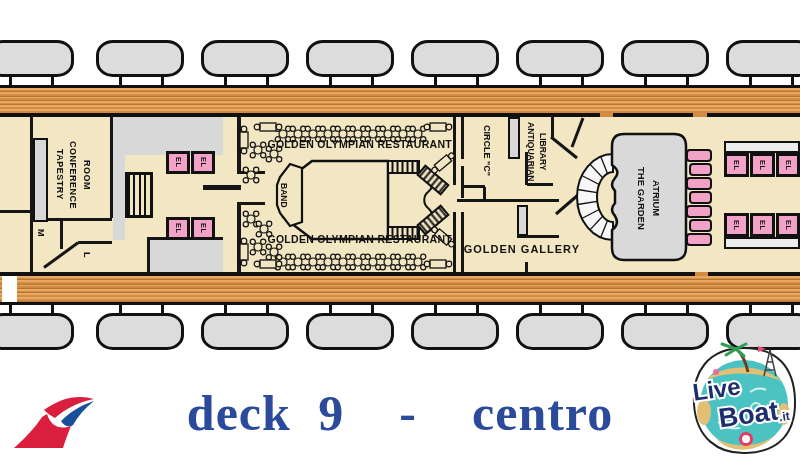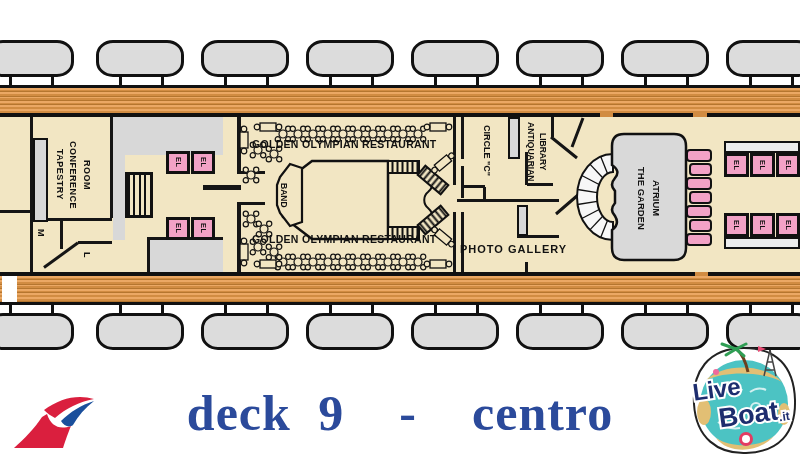--- a/index.html
+++ b/index.html
@@ -29,21 +29,21 @@
   
   .el{position:absolute;background:#f2a2c6;border:3px solid #111;box-sizing:border-box;
       display:flex;align-items:center;justify-content:center;}
   .el span{writing-mode:vertical-lr;text-orientation:mixed;font:bold 7.5px "Liberation Sans",sans-serif;
            color:#111;letter-spacing:.5px;}
   .bankcap{position:absolute;background:#ececec;border:2px solid #111;box-sizing:border-box;}
   .scallop{position:absolute;background:#f2a2c6;border:2px solid #111;border-radius:4px;box-sizing:border-box;}
   
   .lab{position:absolute;color:#111;font-weight:bold;white-space:pre-line;z-index:6;}
   .vlab{writing-mode:vertical-lr;text-orientation:mixed;text-align:center;}
-  .hlab{text-align:left;}
+  .hlab{text-align:right;}
   
   .title{position:absolute;left:100px;top:384px;width:600px;text-align:center;
          font:bold 50px "Liberation Serif",serif;color:#2b4a9b;white-space:pre;
          word-spacing:14px;letter-spacing:1px;}
   svg text{font-family:"Liberation Sans",sans-serif;}
 </style>
 </head>
 <body>
 
 <div id="stage">
@@ -281,21 +281,21 @@
 CONFERENCE
 ROOM</div>
   <div class="lab vlab" style="left:36px;top:224px;height:18px;font-size:9px">M</div>
   <div class="lab vlab" style="left:82px;top:246px;height:18px;font-size:9px">L</div>
   <div class="lab hlab" style="left:252px;top:138px;width:200px;font-size:10.5px;letter-spacing:.3px">GOLDEN OLYMPIAN RESTAURANT</div>
   <div class="lab hlab" style="left:252px;top:233px;width:200px;font-size:10.5px;letter-spacing:.3px">GOLDEN OLYMPIAN RESTAURANT</div>
   <div class="lab vlab" style="left:279px;top:174px;height:42px;font-size:8.5px">BAND</div>
   <div class="lab vlab" style="left:482px;top:120px;height:62px;font-size:9px">CIRCLE "C"</div>
   <div class="lab vlab" style="left:524px;top:118px;height:68px;font-size:8.5px;line-height:1.4">ANTIQUARIAN
 LIBRARY</div>
-  <div class="lab hlab" style="left:460px;top:243px;width:120px;font-size:11px;letter-spacing:1px">PHOTO GALLERY</div>
+  <div class="lab hlab" style="left:460px;top:243px;width:120px;font-size:11px;letter-spacing:1px">GOLDEN GALLERY</div>
   <div class="lab vlab" style="left:634px;top:158px;height:80px;font-size:9.5px;line-height:1.6">THE GARDEN
 ATRIUM</div>
 
   <div class="shipwall" style="top:272px"></div>
   <div class="doorgap" style="left:695px;top:272px;width:13px"></div>
   <div class="wood" style="top:276px"></div>
   <div class="abs" style="left:2px;top:276px;width:15px;height:26px;background:#fff"></div>
   <div class="hullline" style="top:302px"></div>
 
   <div>

